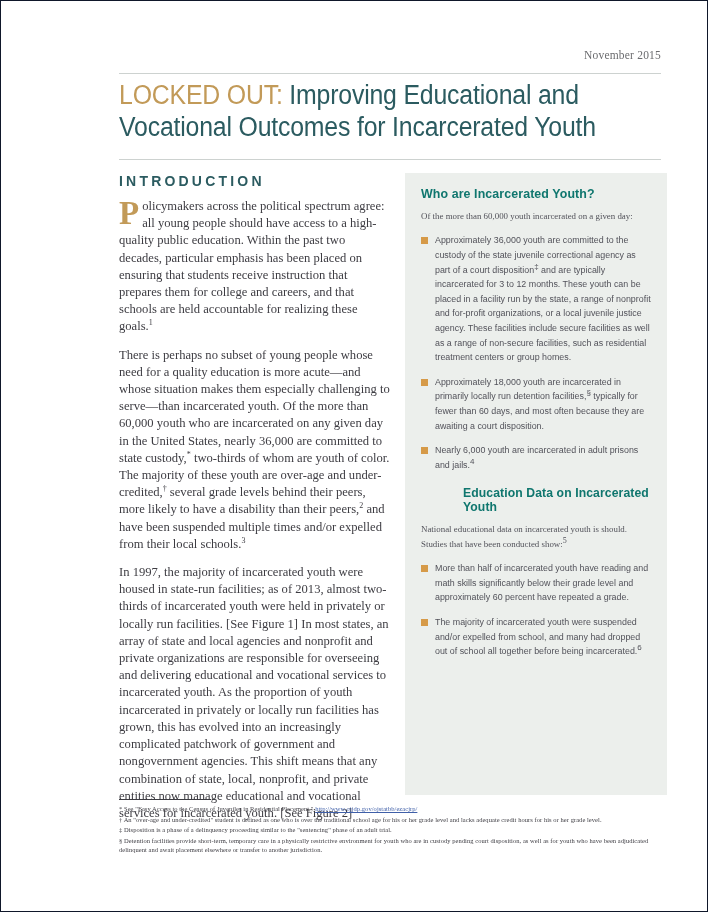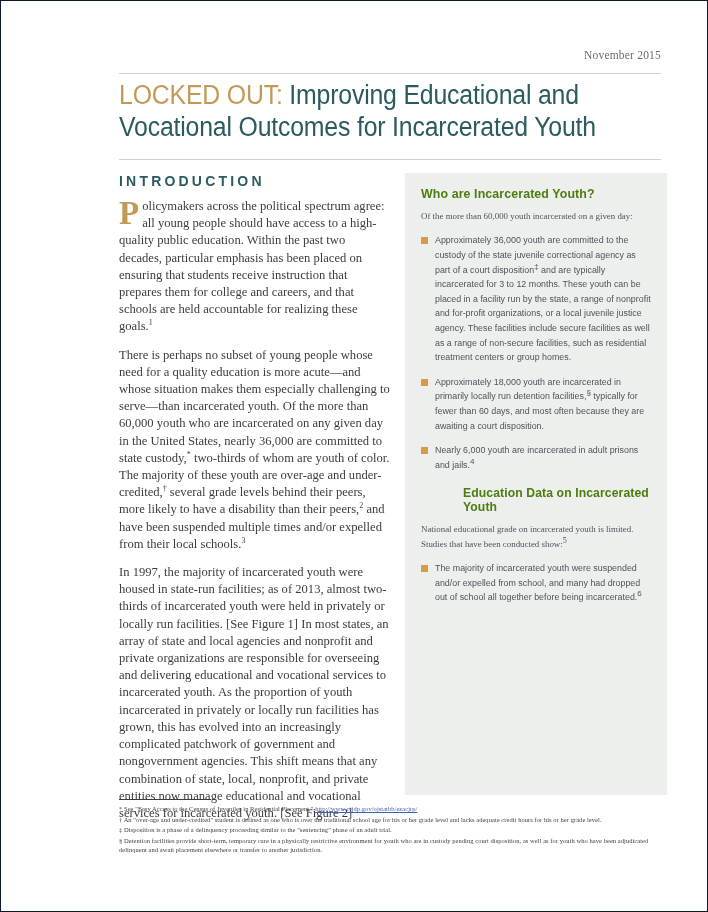--- a/index.html
+++ b/index.html
@@ -137,21 +137,21 @@
     width: 262px;
     background: #ecefec;
     box-sizing: border-box;
     padding: 14px 16px 18px 16px;
     min-height: 622px;
   }
   .side-head {
     font-family: "Liberation Sans", sans-serif;
     font-size: 12.4px;
     font-weight: 700;
-    color: #4d7c0f;
+    color: #0f766e;
     letter-spacing: 0.1px;
     margin: 0 0 8px 0;
   }
   .side-head.second {
     margin-top: 14px;
     font-size: 12.2px;
     padding-left: 42px;
   }
   .side-intro {
     font-family: Liberation Serif, serif;
@@ -242,26 +242,29 @@
 
         <div class="side-bullet">
           <span class="bullet-sq"></span><span>Approximately 18,000 youth are incarcerated in primarily locally run detention facilities,</span><sup>§</sup><span> typically for fewer than 60 days, and most often because they are awaiting a court disposition.</span>
         </div>
 
         <div class="side-bullet">
           <span class="bullet-sq"></span><span>Nearly 6,000 youth are incarcerated in adult prisons and jails.</span><sup>4</sup><span></span>
         </div>
 
         <div class="side-head second">Education Data on Incarcerated Youth</div>
-        <div class="side-intro"><span>National educational grade on incarcerated youth is limited. Studies that have been conducted show:</span><sup>5</sup></div>
+        <div class="side-intro"><span>National educational data on incarcerated youth is should. Studies that have been conducted show:</span><sup>5</sup></div>
 
         <div class="side-bullet">
           <span class="bullet-sq"></span>
         </div>
 
+        <div class="side-bullet">
+          <span class="bullet-sq"></span><span>More than half of incarcerated youth have reading and math skills significantly below their grade level and approximately 60 percent have repeated a grade.</span>
+        </div>
 
         <div class="side-bullet">
           <span class="bullet-sq"></span><span>The majority of incarcerated youth were suspended and/or expelled from school, and many had dropped out of school all together before being incarcerated.</span><sup>6</sup>
         </div>
 
       </div>
     </div>
 
     <div class="footnotes">
       <div class="fn-rule"></div>

